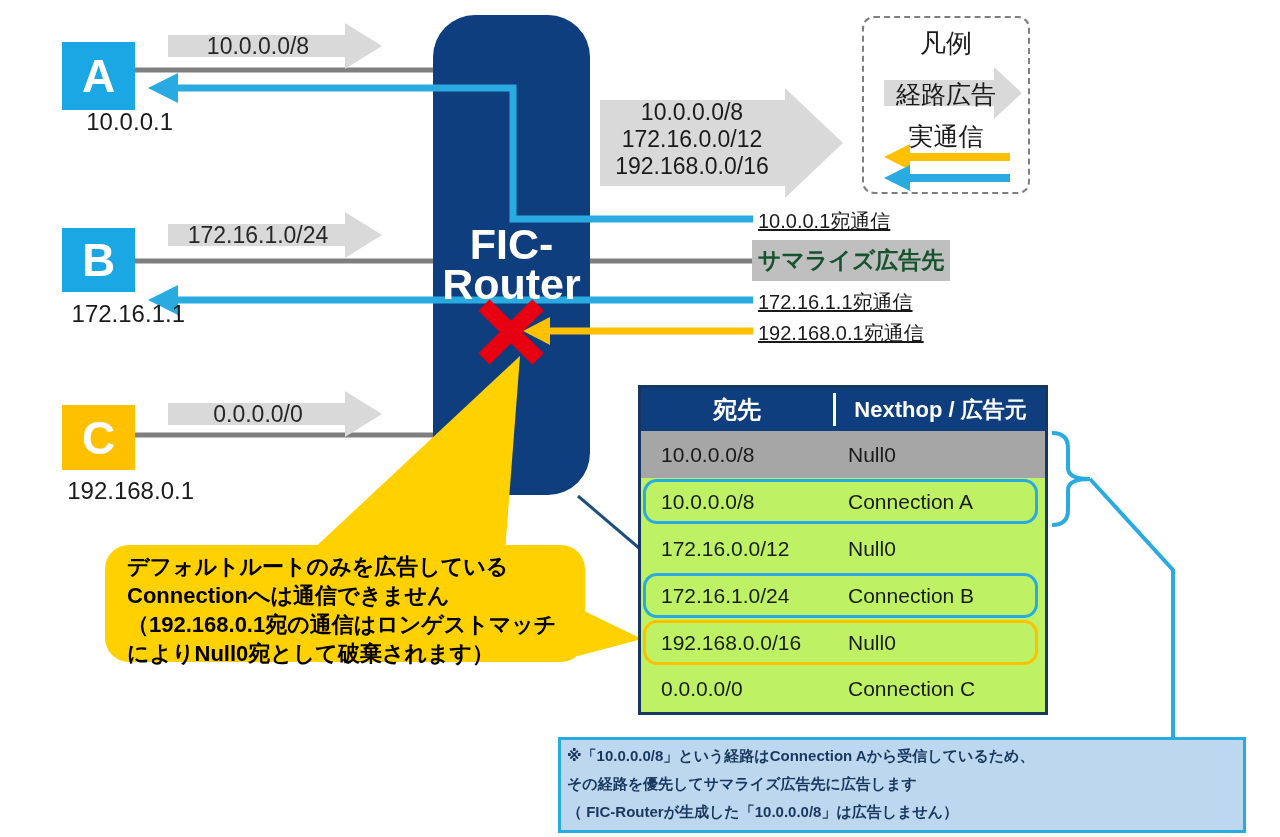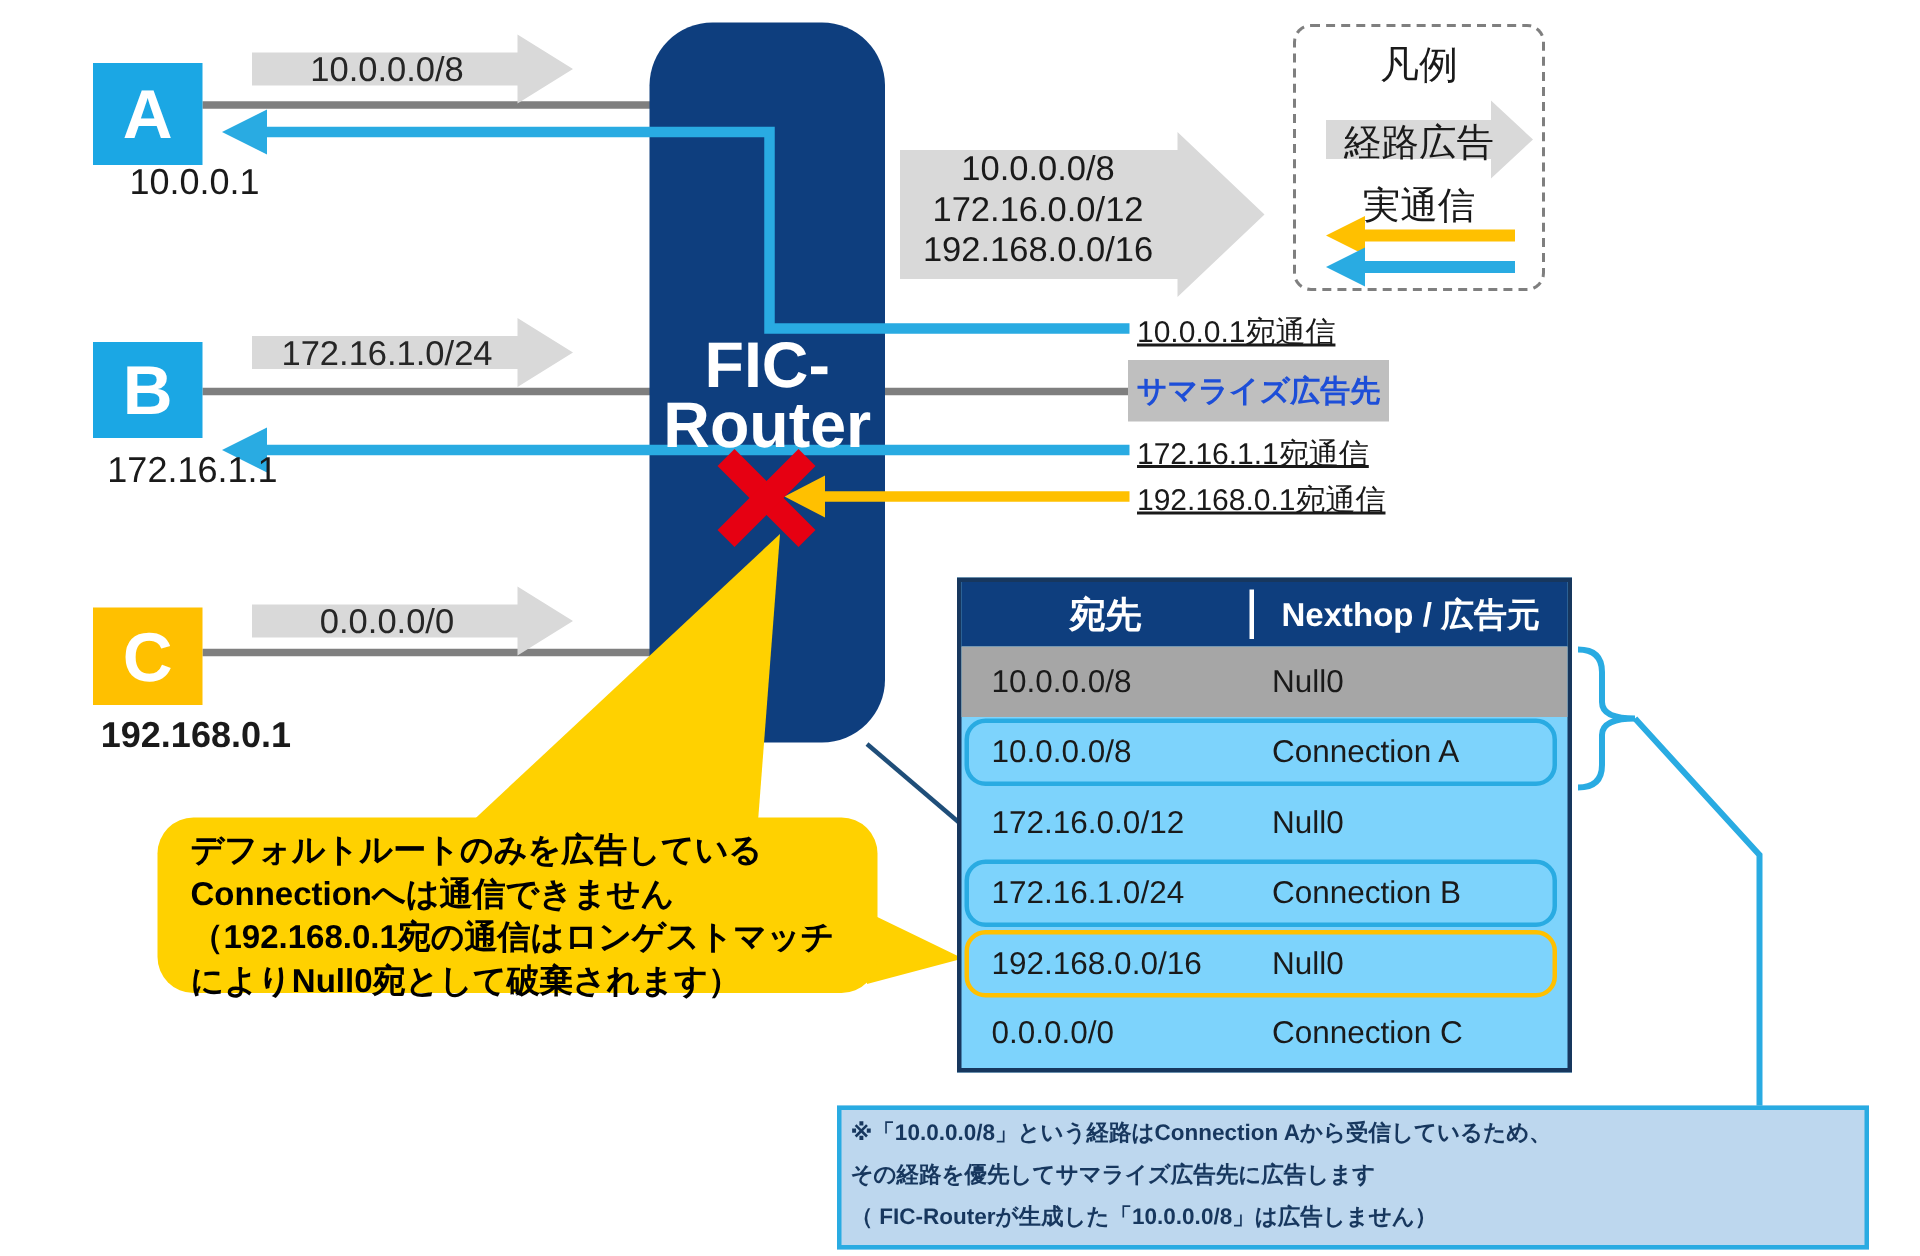--- a/index.html
+++ b/index.html
@@ -14,30 +14,30 @@
   .node-a{left:62px;top:42px;height:68px;background:#1BA7E4;}
   .node-b{left:62px;top:228px;height:64px;background:#1BA7E4;}
   .node-c{left:62px;top:405px;height:65px;background:#FFC000;}
   .ip{position:absolute;font-size:24px;color:#1a1a1a;text-align:right;white-space:nowrap;}
   .route-label{position:absolute;width:180px;text-align:center;font-size:23px;color:#262626;white-space:nowrap;}
   .router-label{position:absolute;left:433px;top:224px;width:157px;text-align:center;
         color:#fff;font-weight:bold;font-size:43px;line-height:40px;}
   .sum-text{position:absolute;left:592px;top:99px;width:200px;text-align:center;
         font-size:23px;line-height:27px;color:#1a1a1a;}
   .traffic{position:absolute;font-size:20px;color:#1a1a1a;white-space:nowrap;text-decoration:underline;}
-  .sumbox{position:absolute;left:752px;top:240px;width:174px;height:41px;background:#BFBFBF;
-        display:flex;align-items:center;justify-content:center;font-size:20px;font-weight:bold;color:#1d4ed8;}
+  .sumbox{position:absolute;left:752px;top:240px;width:198px;height:41px;background:#BFBFBF;
+        display:flex;align-items:center;justify-content:center;font-size:23px;font-weight:bold;color:#14532d;}
   
   .legend{position:absolute;left:862px;top:16px;width:168px;height:178px;
         border:2px dashed #7F7F7F;border-radius:12px;box-sizing:border-box;background:transparent;}
   .legend-title{position:absolute;left:862px;top:26px;width:168px;text-align:center;font-size:26px;color:#1a1a1a;}
   .legend-route{position:absolute;left:862px;top:78px;width:168px;text-align:center;font-size:25px;color:#1a1a1a;}
   .legend-actual{position:absolute;left:862px;top:120px;width:168px;text-align:center;font-size:25px;color:#1a1a1a;}
   
-  .rtable{position:absolute;left:638px;top:385px;width:410px;height:330px;background:#7dd3fc;
+  .rtable{position:absolute;left:638px;top:385px;width:410px;height:330px;background:#bef264;
         border:3px solid #17375E;box-sizing:border-box;}
   .rtable-header{position:absolute;left:0;top:0;width:404px;height:43px;background:#0E3E7E;}
   .rtable-header .h1{position:absolute;left:0;top:0;width:192px;height:43px;display:flex;align-items:center;justify-content:center;
         color:#fff;font-weight:bold;font-size:24px;}
   .rtable-header .hdiv{position:absolute;left:192px;top:5px;width:3px;height:33px;background:#fff;}
   .rtable-header .h2{position:absolute;left:195px;top:0;right:0;height:43px;display:flex;align-items:center;justify-content:center;
         color:#fff;font-weight:bold;font-size:22px;}
   .trow{position:absolute;left:0;width:404px;height:47px;font-size:21px;color:#1a1a1a;}
   .trow .dest{position:absolute;left:20px;top:0;height:100%;display:flex;align-items:center;}
   .trow .nh{position:absolute;left:207px;top:0;height:100%;display:flex;align-items:center;}
@@ -106,21 +106,21 @@
     </div>
   <div class="node node-b">
       <span>B</span>
     </div>
   <div class="node node-c">
       <span>C</span>
     </div>
 
   <div class="ip" style="left:28px;top:108px;width:145px;">10.0.0.1</div>
   <div class="ip" style="left:25px;top:300px;width:160px;">172.16.1.1</div>
-  <div class="ip" style="left:22px;top:477px;width:172px;font-weight:bold;">192.168.0.1</div>
+  <div class="ip" style="left:22px;top:477px;width:172px;">192.168.0.1</div>
 
   <div class="route-label" style="left:168px;top:33px;">10.0.0.0/8</div>
   <div class="route-label" style="left:168px;top:222px;">172.16.1.0/24</div>
   <div class="route-label" style="left:168px;top:401px;">0.0.0.0/0</div>
 
   <div class="router-label">
     <div>FIC-</div>
     <div>Router</div>
   </div>
 

